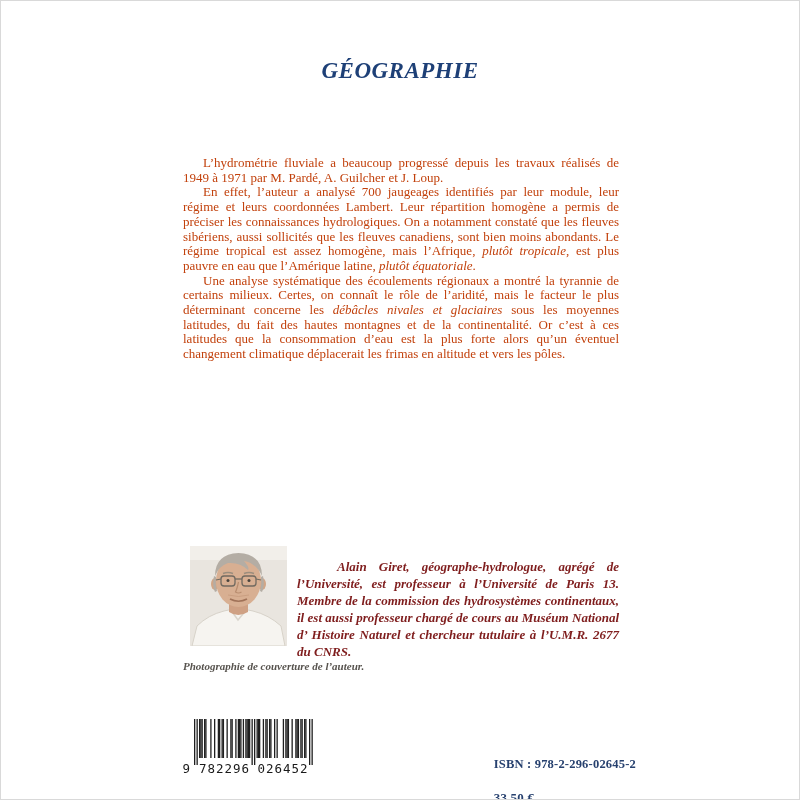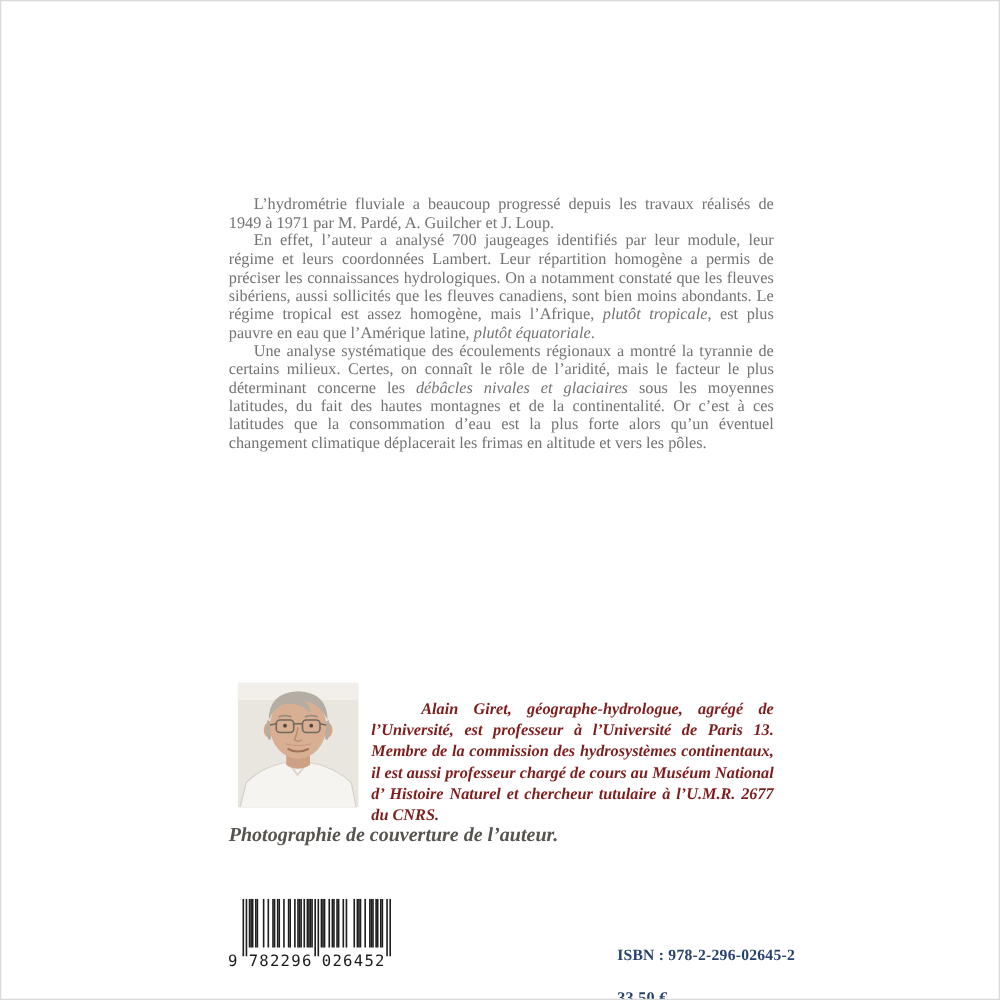--- a/index.html
+++ b/index.html
@@ -36,21 +36,21 @@
   .author-bio{
     position:absolute;top:557px;left:296px;width:322px;
     font-size:13px;line-height:17px;
     font-style:italic;font-weight:bold;
     text-align:justify;
     text-indent:40px;
     color:#7f1d1d;
   }
   .photo-caption{
     position:absolute;top:659px;left:182px;
-    font-size:16px;
+    font-size:11px;
     font-style:italic;font-weight:bold;
     color:#57534e;
   }
   
   .barcode{
     position:absolute;top:718px;left:181px;width:135px;height:58px;
   }
   .barcode svg rect{fill:#1f1f1f;}
   .barcode svg text{
     font-family:"DejaVu Sans Mono", monospace;
@@ -67,23 +67,24 @@
   .price-line{
     font-size:13px;font-weight:bold;margin-top:18px;letter-spacing:0.2px;
   }
 </style>
 </head>
 <body>
 
 <div class="page">
 
   <div class="title-block" style="color: rgb(30, 64, 119);">
+    <div>GÉOGRAPHIE</div>
   </div>
 
-  <div class="synopsis" style="color: #737373;">
+  <div class="synopsis" style="color: #c2410c;">
       <p><span>L’hydrométrie fluviale a beaucoup progressé depuis les travaux réalisés de 1949 à 1971 par M. Pardé, A. Guilcher et J. Loup.</span></p>
       <p><span>En effet, l’auteur a analysé 700 jaugeages identifiés par leur module, leur régime et leurs coordonnées Lambert. Leur répartition homogène a permis de préciser les connaissances hydrologiques. On a notamment constaté que les fleuves sibériens, aussi sollicités que les fleuves canadiens, sont bien moins abondants. Le régime tropical est assez homogène, mais l’Afrique, </span><em>plutôt tropicale</em><span>, est plus pauvre en eau que l’Amérique latine, </span><em>plutôt équatoriale</em><span>.</span></p>
       <p><span>Une analyse systématique des écoulements régionaux a montré la tyrannie de certains milieux. Certes, on connaît le rôle de l’aridité, mais le facteur le plus déterminant concerne les </span><em>débâcles nivales et glaciaires</em><span> sous les moyennes latitudes, du fait des hautes montagnes et de la continentalité. Or c’est à ces latitudes que la consommation d’eau est la plus forte alors qu’un éventuel changement climatique déplacerait les frimas en altitude et vers les pôles.</span></p>
     </div>
 
   <div class="author-photo">
     <svg width="97" height="100" viewBox="0 0 97 100">
       <rect x="0" y="0" width="97" height="100" fill="#e9e5df"></rect>
       <rect x="0" y="0" width="97" height="14" fill="#f2efea"></rect>
 

